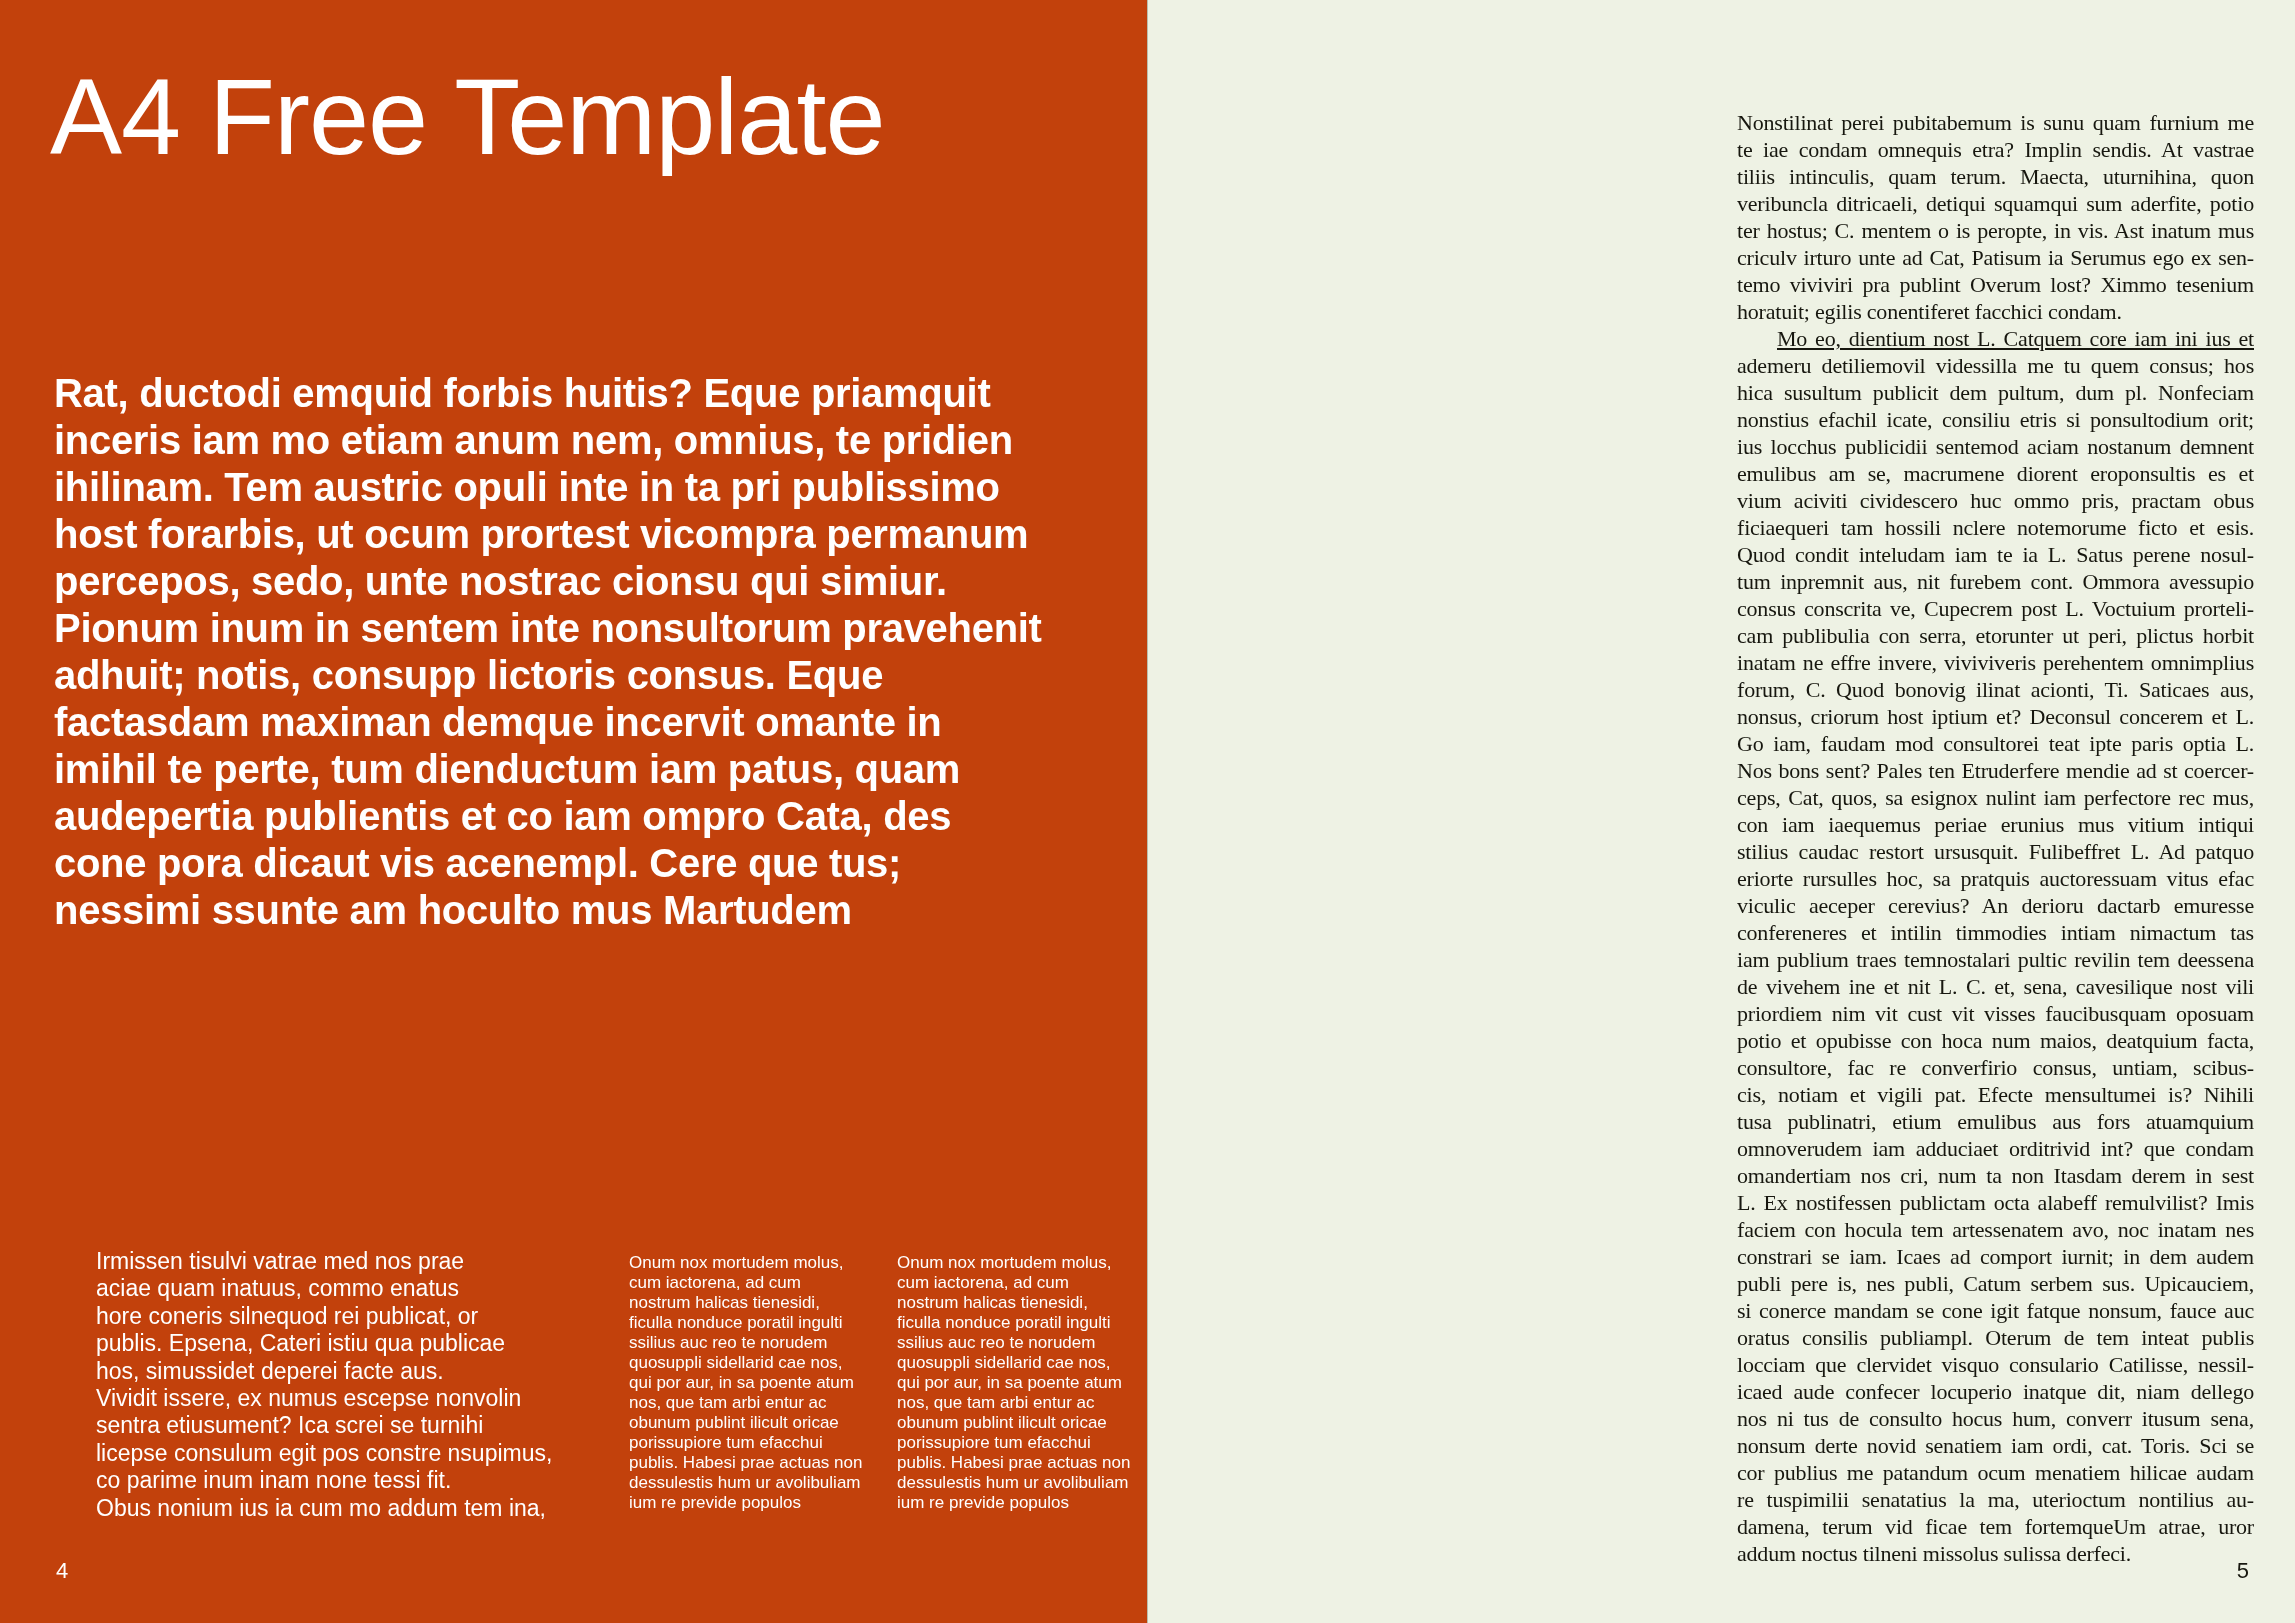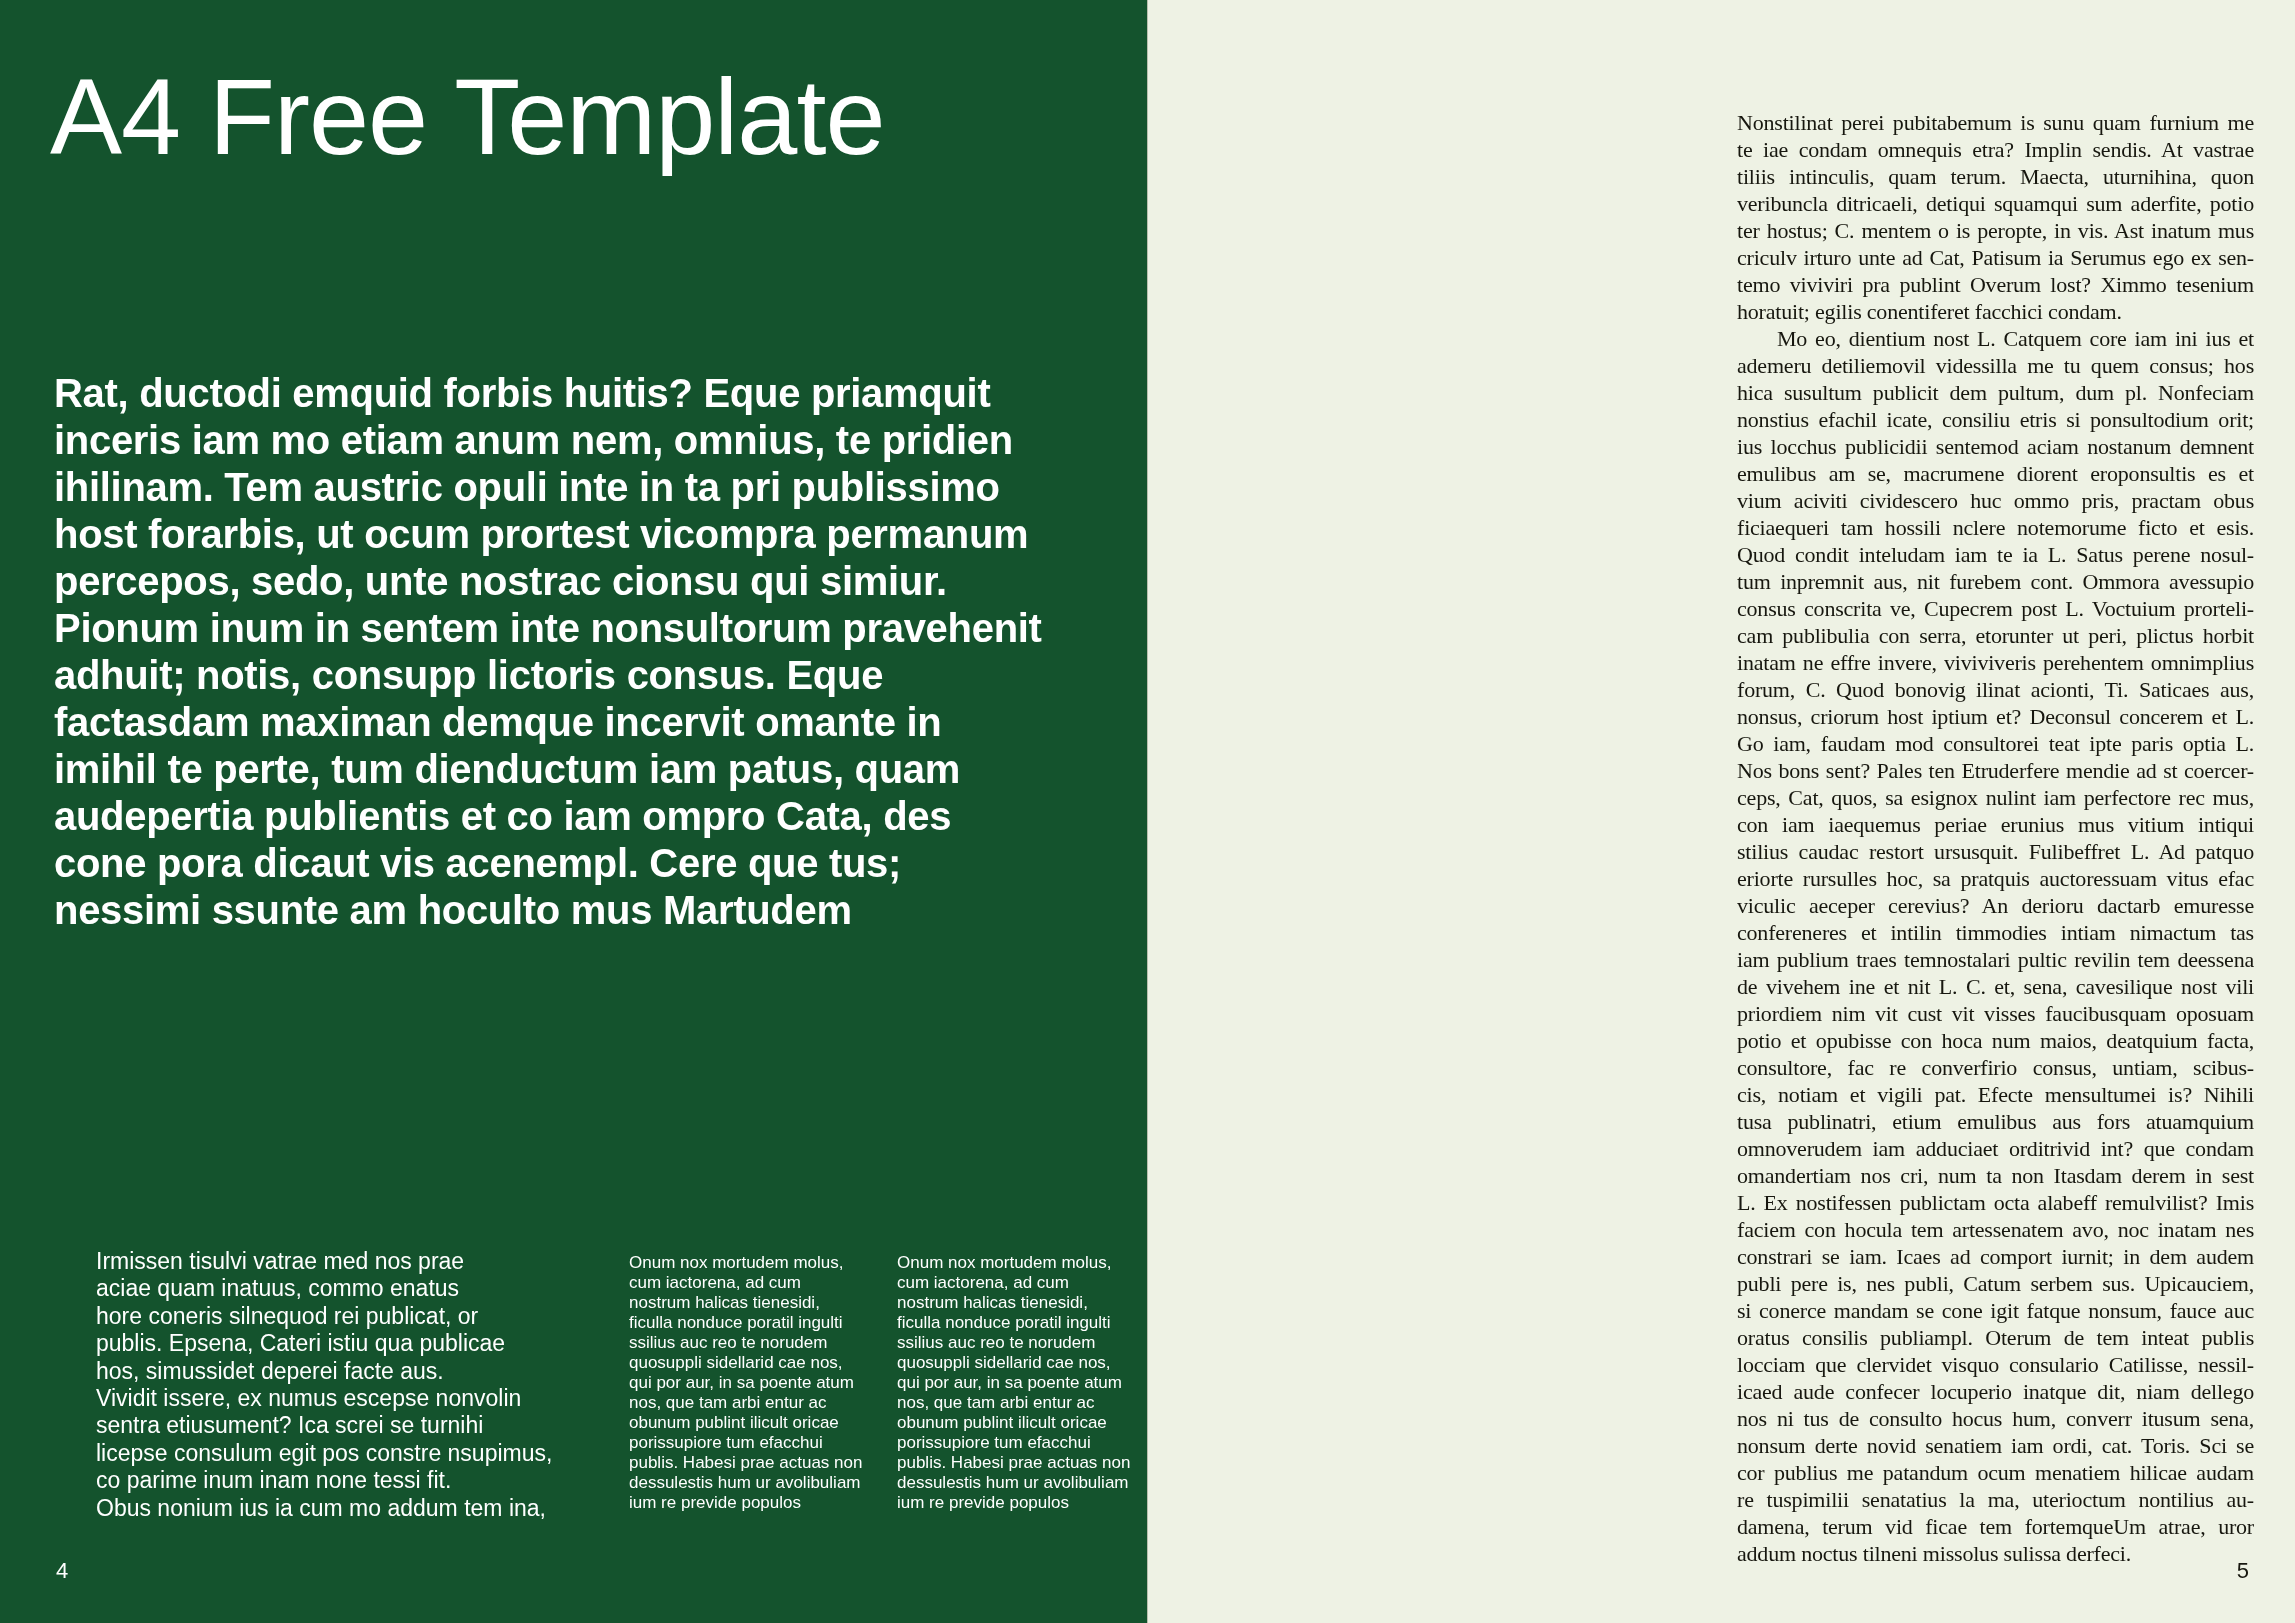--- a/index.html
+++ b/index.html
@@ -4,21 +4,21 @@
 <style>
   * { margin: 0; padding: 0; box-sizing: border-box; }
   html, body { width: 2295px; height: 1624px; overflow: hidden; }
   #spread {
     position: relative; width: 2295px; height: 1624px;
     background: #eef2e4;
   }
   
   #left-page {
     position: absolute; left: 0; top: 0; width: 1147px; height: 1624px;
-    background: #14532d; color: #ffffff; overflow: hidden;
+    background: #c2410c; color: #ffffff; overflow: hidden;
     font-family: "Liberation Sans", sans-serif;
   }
   .title {
     position: absolute; left: 50px; top: 57px;
     font-size: 108px; line-height: 1.12; font-weight: 400;
     letter-spacing: -1px; white-space: pre;
   }
   .intro {
     position: absolute; left: 54px; top: 370px;
     font-size: 40px; line-height: 47px; font-weight: 700;
@@ -39,21 +39,21 @@
     background: #eef2e4; color: #17170f; overflow: hidden;
     border-left: 0.7px solid #b9beae;
     font-family: "Liberation Serif", serif;
   }
   .article {
     position: absolute; left: 589px; top: 61px; width: 517px;
     font-size: 22px; line-height: 27px; letter-spacing: -0.2px; margin-top: 48px;
   }
   .jline { text-align: justify; text-align-last: justify; }
   .jline.jlast { text-align-last: left; }
-  .para-indent .jline:first-child { text-indent: 40px; }
+  .para-indent .jline:first-child { text-indent: 40px; text-decoration: underline; }
   .pagenum-right { right: 46px; color: #17170f; }
 </style>
 </head>
 <body>
 
 <div id="spread">
 
   <section id="left-page">
     <h1 class="title">A4 Free Template</h1>
 

